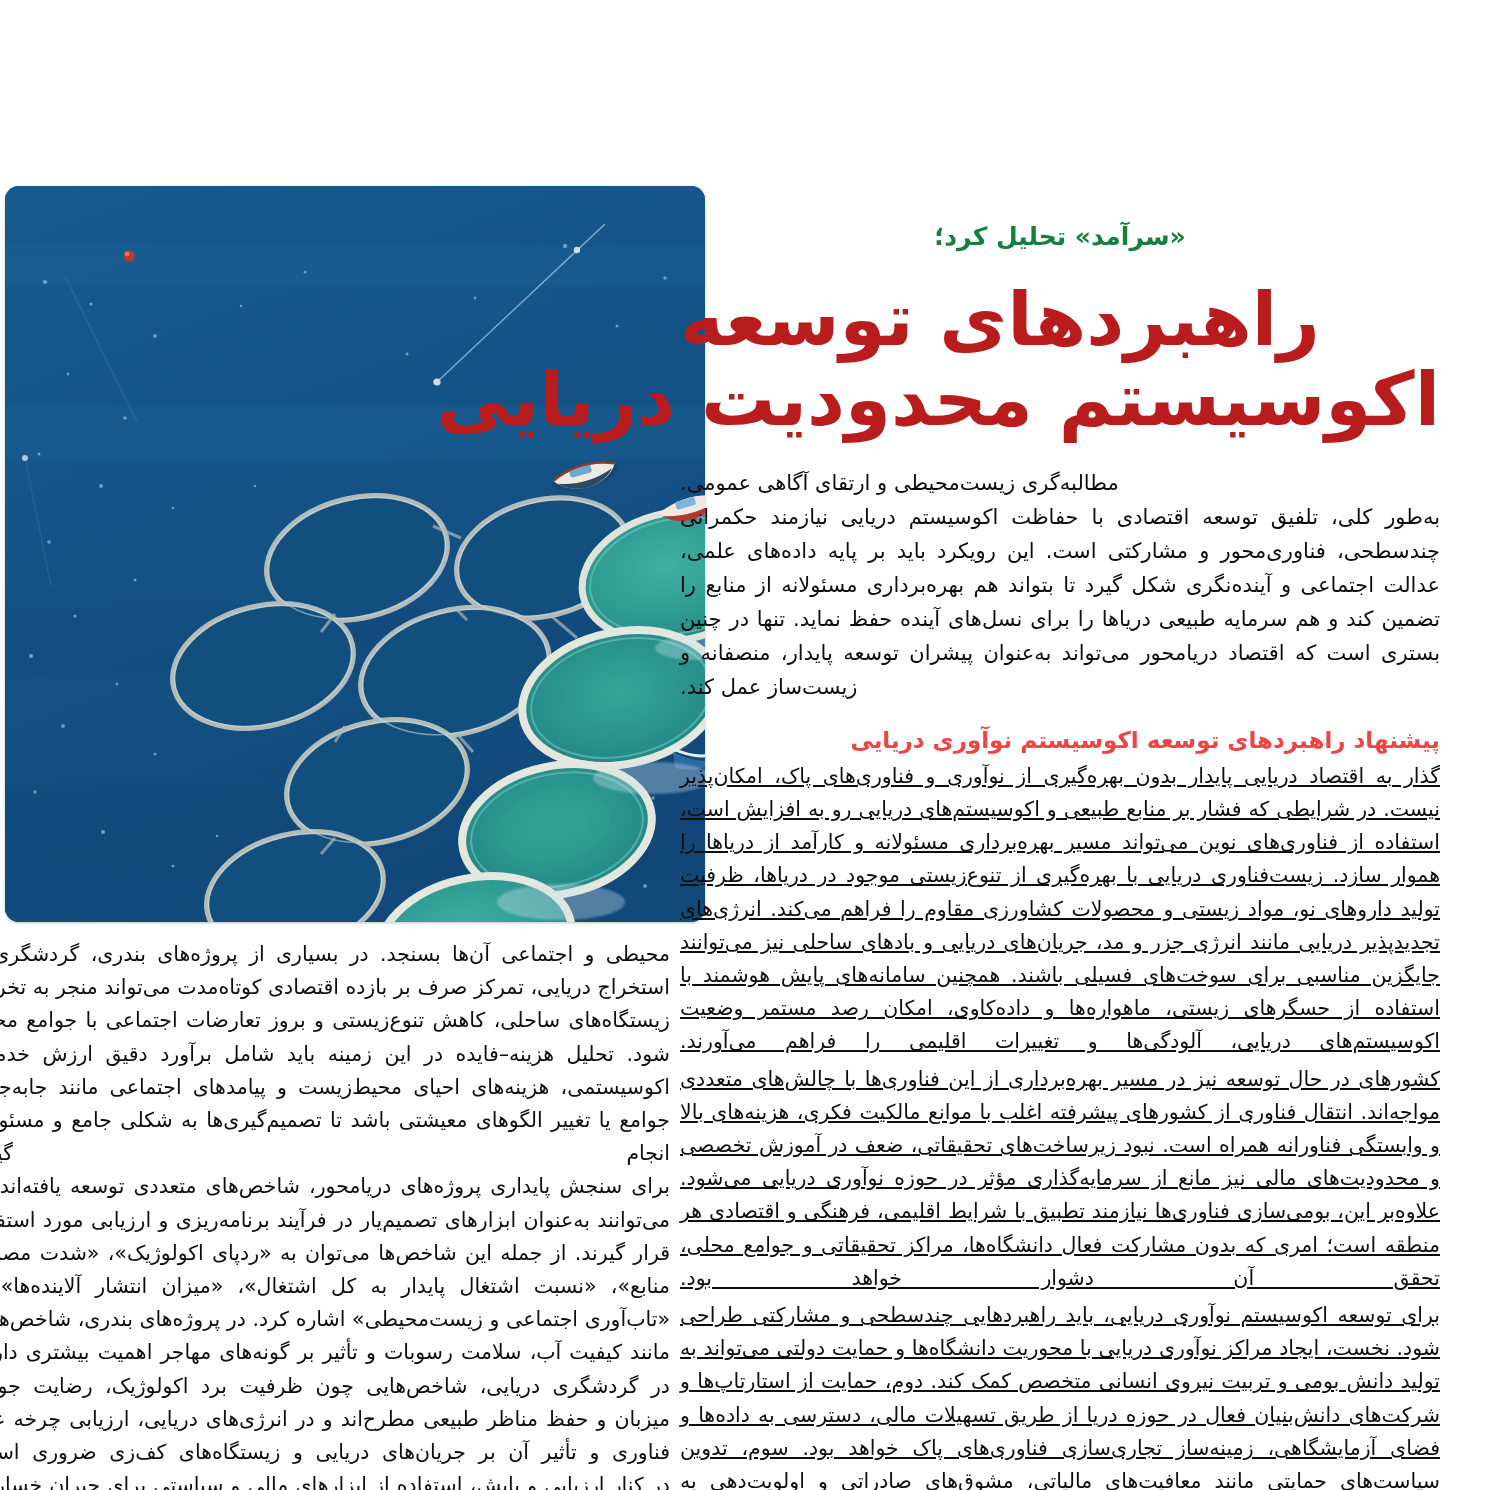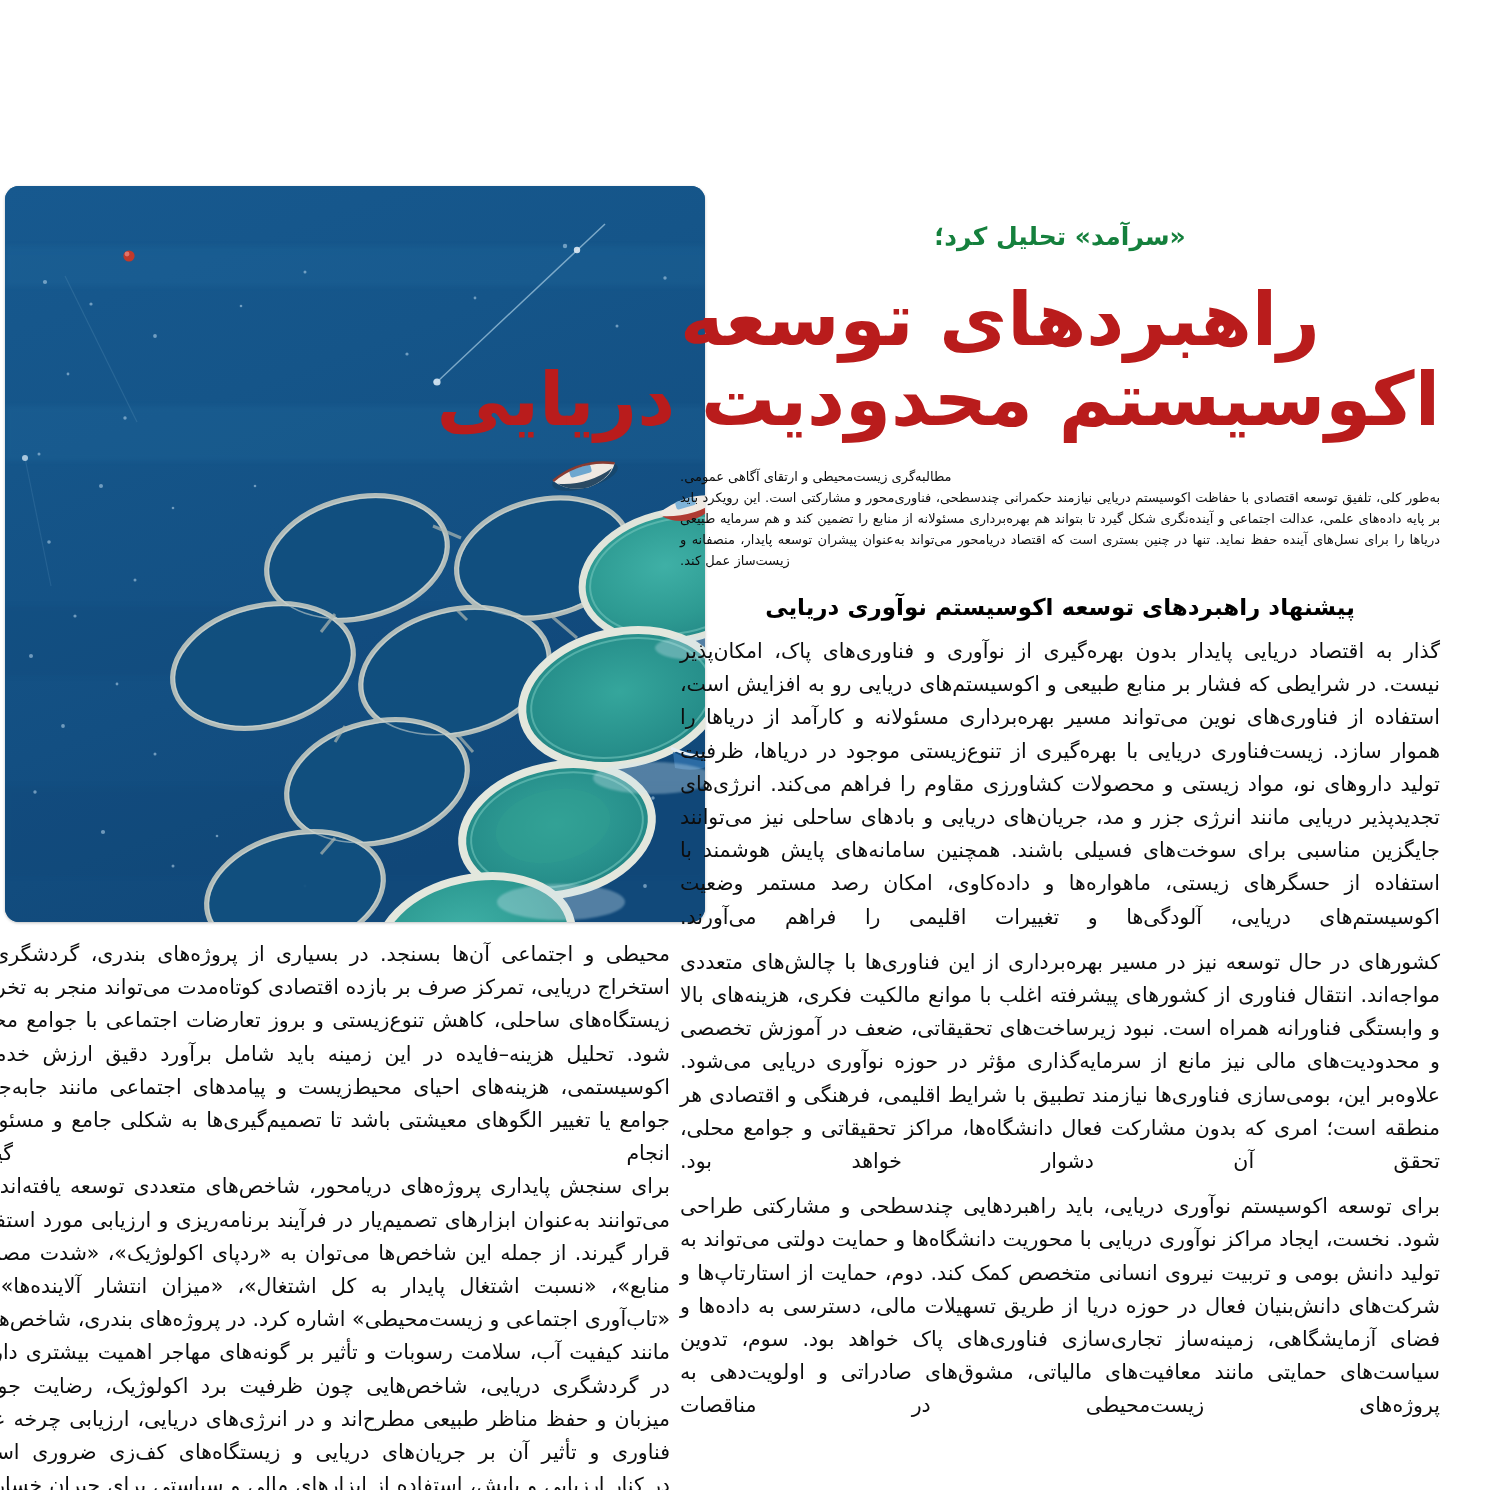--- a/index.html
+++ b/index.html
@@ -57,50 +57,49 @@
   }
   .headline .hl-line {
     display: block;
     white-space: nowrap;
   }
   .headline .hl-line.l1 { text-align: left; padding-left: 0px; }
   .headline .hl-line.l2 { text-align: left; }
 
   .lede {
     margin-top: 26px;
-    font-size: 13px;
+    font-size: 21px;
     line-height: 1.62;
     text-align: justify;
     text-align-last: left;
     color: #0d0d0d;
     direction: rtl;
   }
   .lede p { margin: 0; }
   .lede p.first { text-align: left; }
 
   .subhead {
     margin-top: 22px;
     font-size: 23px;
     font-weight: 800;
-    color: #000000;
-    text-align: center;
+    color: #ef4444;
     line-height: 1.3;
     white-space: nowrap;
   }
 
   .body-text {
     margin-top: 4px;
     font-size: 20.5px;
     line-height: 1.62;
     text-align: justify;
     text-align-last: justify;
     color: #0d0d0d;
     direction: rtl;
   }
-  .body-text p { margin: 12px 0 0 0; }
+  .body-text p { margin: 4px 0 0 0; text-decoration: underline; }
 
   
   .col-side {
     position: absolute;
     left: 0;
     top: 0;
     width: 845px;     
     height: 1490px;
     overflow: hidden;
     pointer-events: none;

